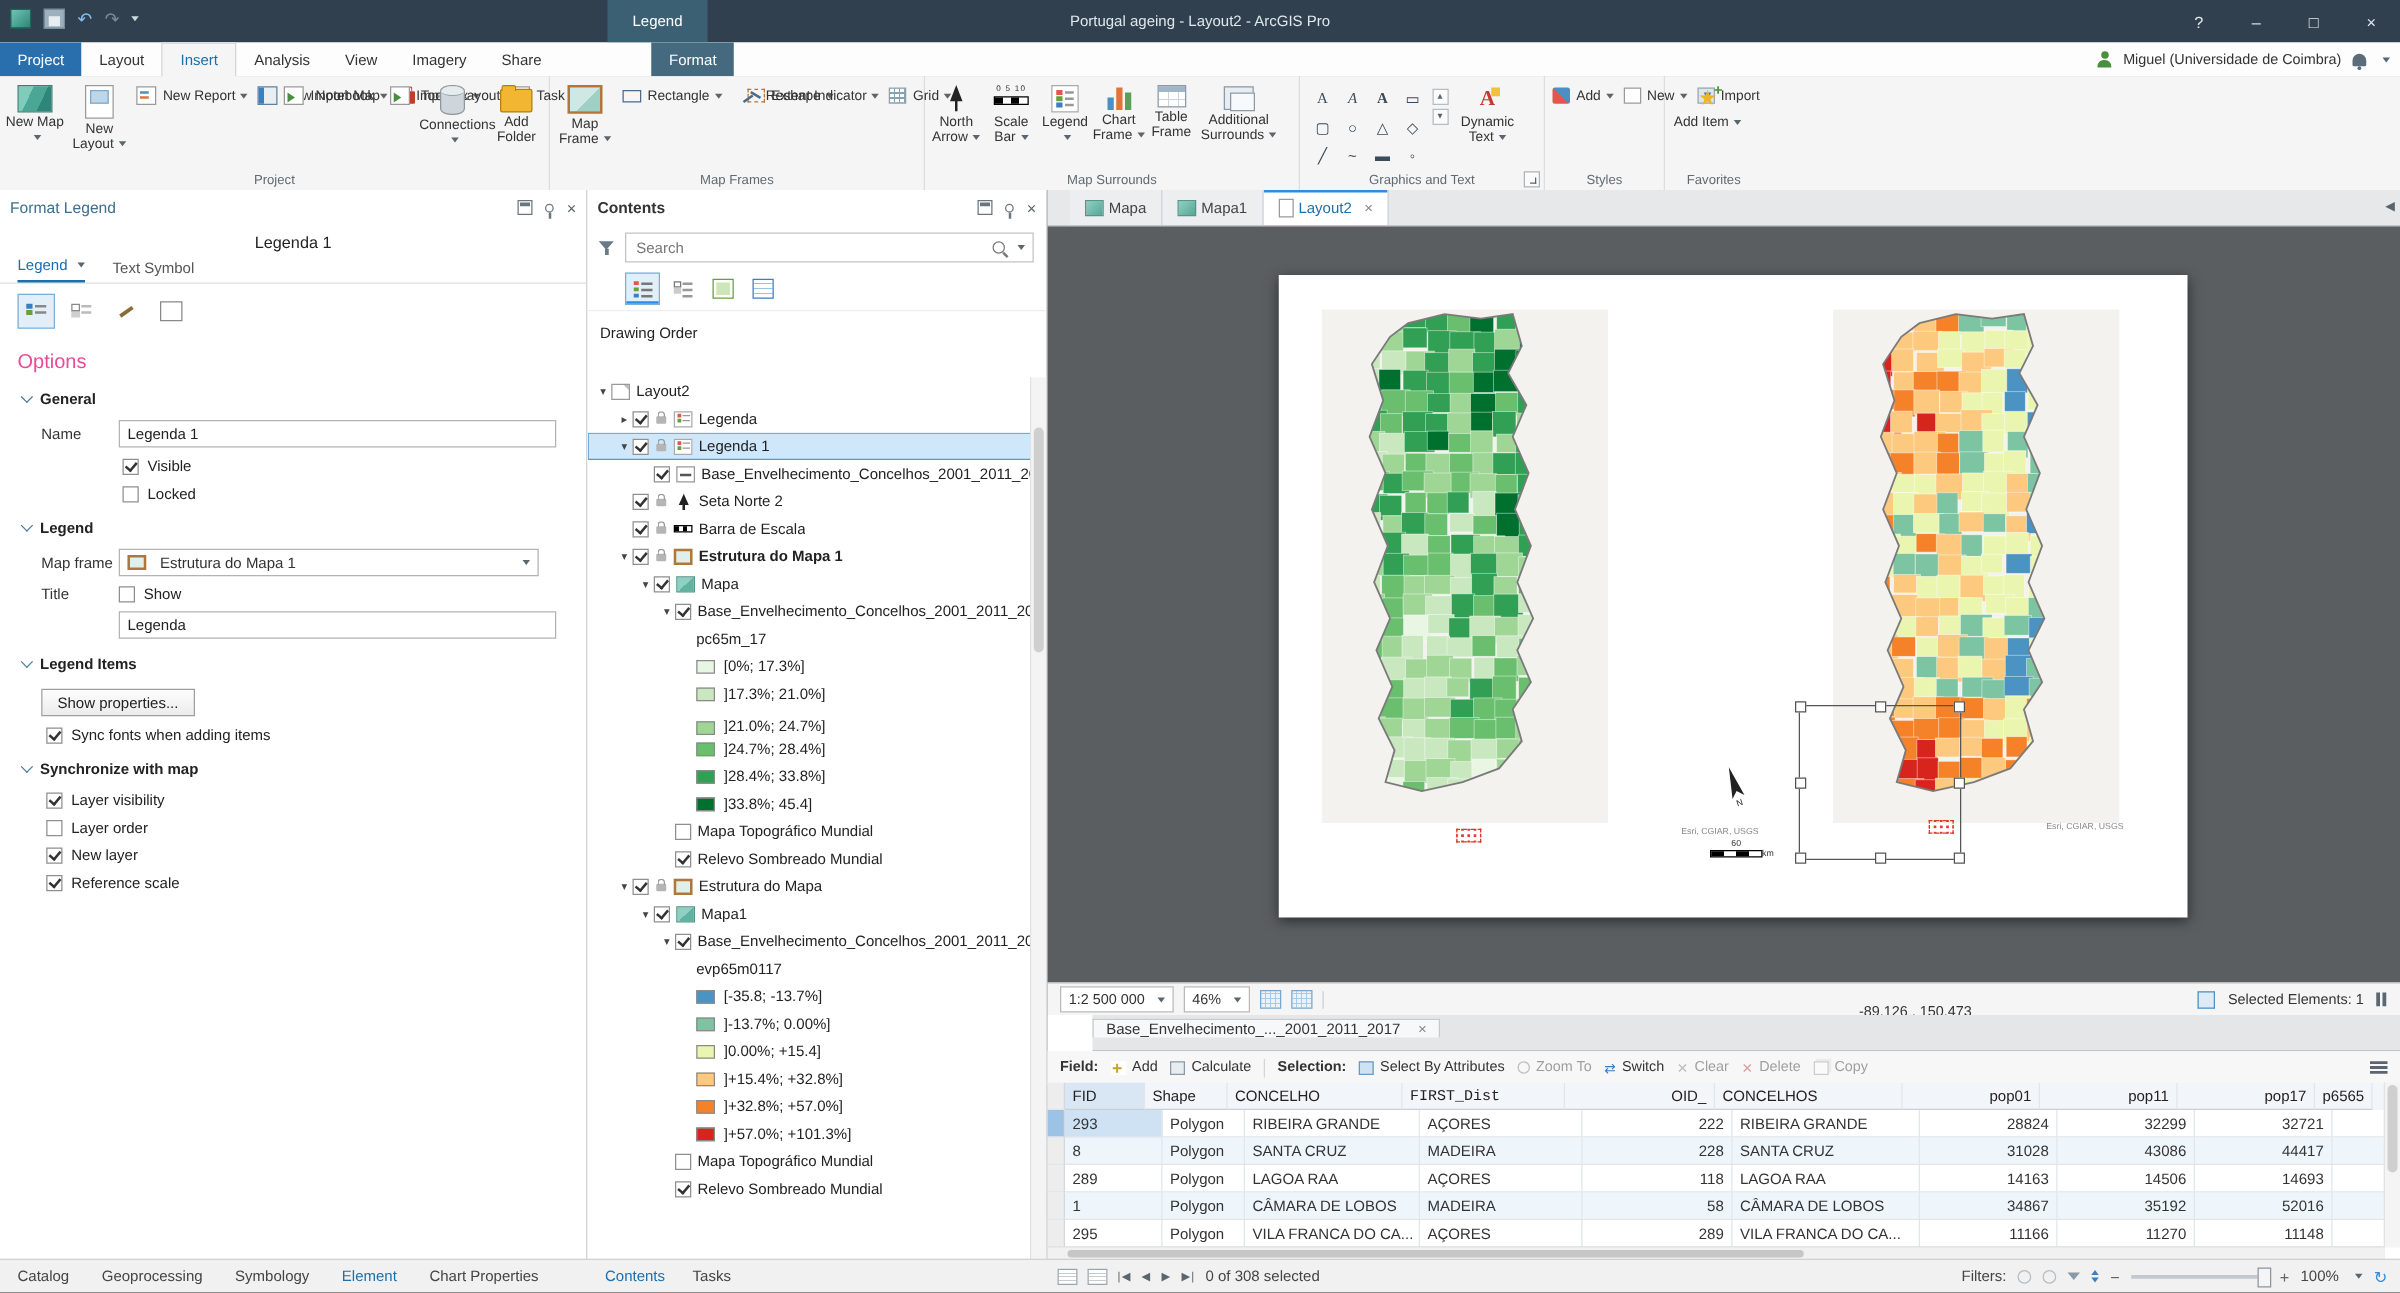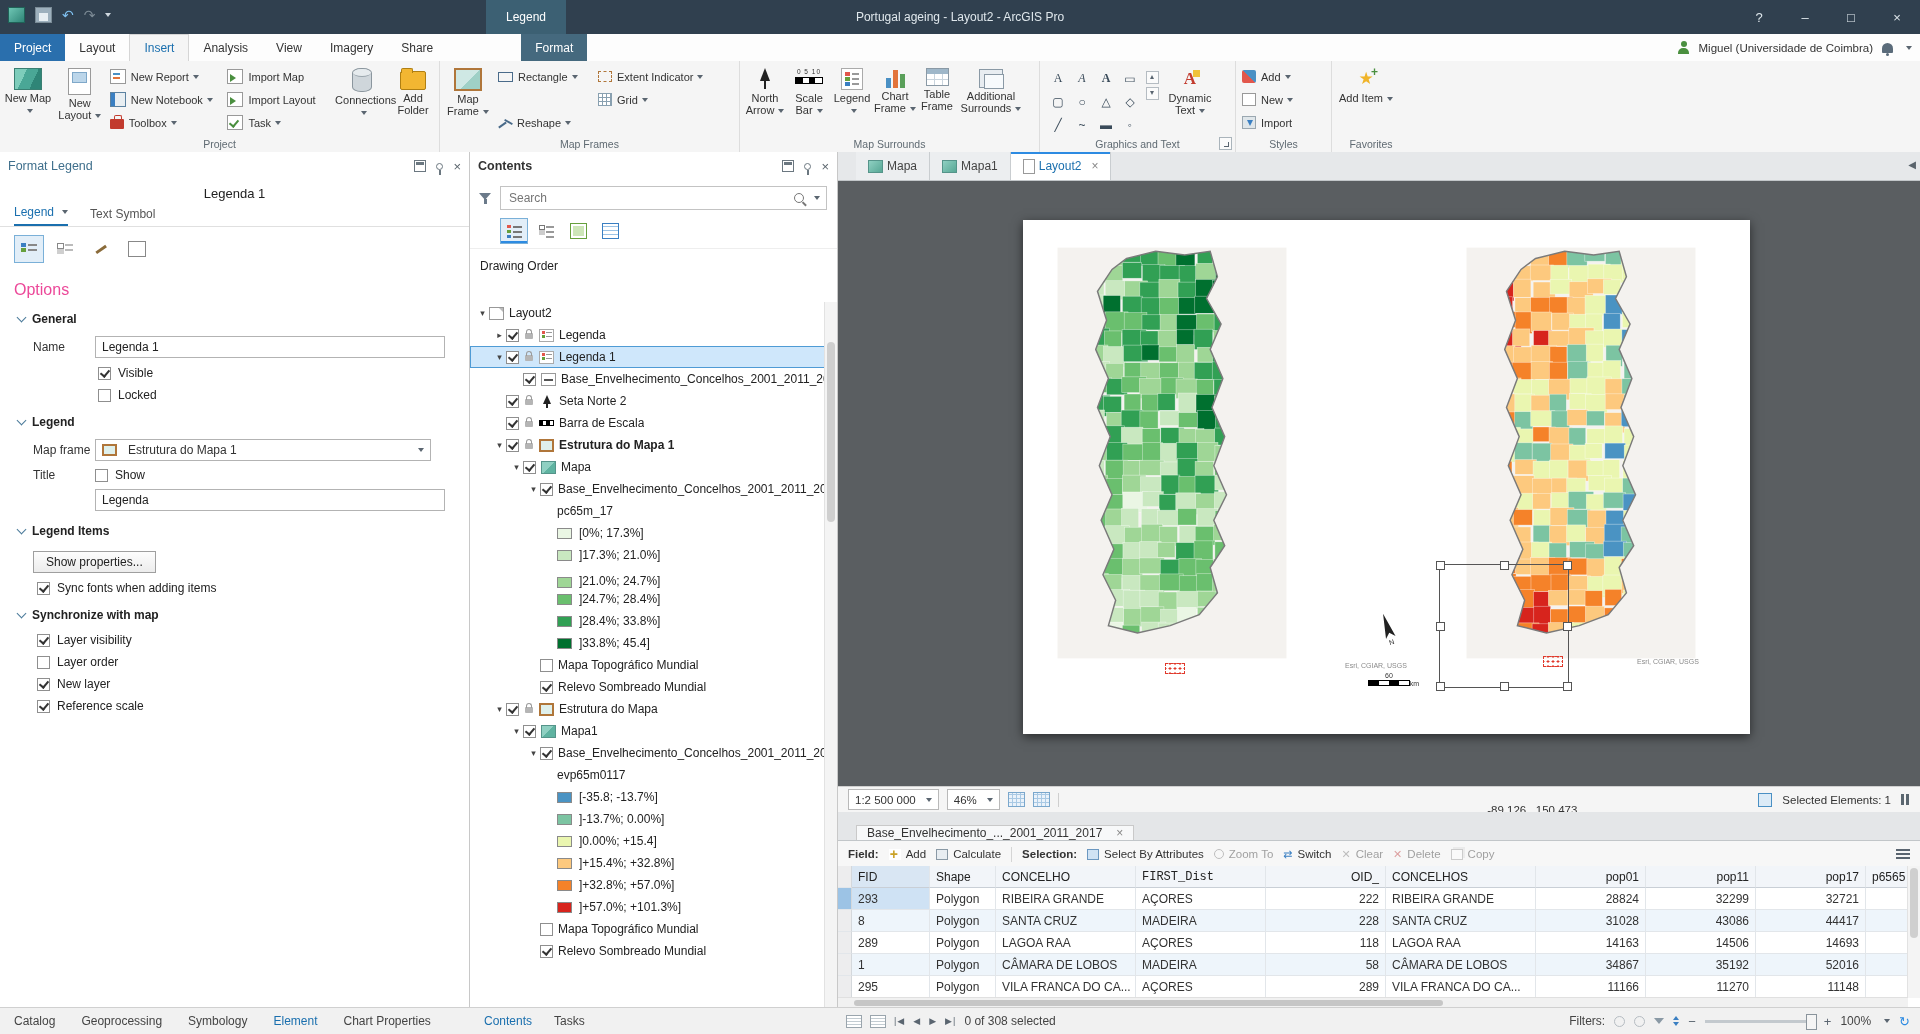--- a/index.html
+++ b/index.html
@@ -33,21 +33,21 @@
   .person::after{content:"";position:absolute;left:1px;top:7px;width:11px;height:6px;border-radius:5px 5px 0 0;background:#4a8f3f;}
   .bell{width:11px;height:10px;background:#5a6b7a;border-radius:6px 6px 1px 1px;position:relative;}
   .bell::after{content:"";position:absolute;left:4px;bottom:-3px;width:3px;height:3px;border-radius:50%;background:#5a6b7a;}
   
   #ribbon{position:absolute;left:0;top:61px;width:1920px;height:91px;background:#f5f5f5;border-bottom:1px solid #cfcfcf;display:flex;}
   .rgroup{position:relative;border-right:1px solid #ddd;box-sizing:border-box;padding:4px 2px 16px 2px;display:flex;align-items:flex-start;}
   .glabel{position:absolute;left:0;right:0;bottom:2px;text-align:center;font-size:10.5px;color:#5f6a72;}
   .r-lg{width:52px;text-align:center;font-size:11px;line-height:12px;color:#333;padding-top:2px;}
   .r-lg .lbl{display:block;margin-top:2px;}
   .ic{display:block;margin:1px auto 2px;}
-  .rcol{display:flex;flex-direction:column;justify-content:flex-start;}
+  .rcol{display:flex;justify-content:flex-start;}
   .r-sm{display:flex;align-items:center;height:23px;padding:0 4px;font-size:11px;color:#333;white-space:nowrap;}
   .ic14{width:14px;height:13px;display:inline-block;flex:0 0 14px;margin-right:5px;}
   
   .ic-newmap{width:26px;height:20px;background:linear-gradient(115deg,#7ecdbb 0 34%,#4aa796 34% 67%,#2f8577 67%);border:1px solid #3a7f72;}
   .ic-newlayout{width:21px;height:25px;background:#fff;border:1px solid #9a9a9a;position:relative;}
   .ic-newlayout::after{content:"";position:absolute;left:3px;top:3px;right:3px;height:9px;background:#bcd6ea;border:1px solid #7fa8c9;}
   .ic-report{width:12px;height:13px;background:#fff;border:1px solid #999;position:relative;}
   .ic-report::after{content:"";position:absolute;left:2px;top:3px;width:7px;height:2px;background:#4a90c4;box-shadow:0 4px 0 #e2733a;}
   .ic-notebook{width:13px;height:13px;background:linear-gradient(90deg,#3a7fc2 0 4px,#e8eef2 4px);border:1px solid #5b81a0;}
   .ic-toolbox{width:14px;height:10px;background:#c23b2e;border-radius:1px;position:relative;margin-top:3px;}
@@ -213,21 +213,21 @@
   #layout-status{position:absolute;left:0;right:0;bottom:196px;height:26px;background:#f5f5f5;border-top:1px solid #d0d0d0;display:flex;align-items:center;gap:8px;padding:0 10px;box-sizing:border-box;font-size:11.5px;color:#333;}
   .ls-dd{height:19px;border:1px solid #b9b9b9;background:#fff;display:flex;align-items:center;padding:0 6px;gap:6px;}
   .ls-grid{width:15px;height:13px;border:1px solid #7aa7cc;background:repeating-linear-gradient(0deg,transparent 0 3px,#a9c9e4 3px 4px),repeating-linear-gradient(90deg,transparent 0 3px,#a9c9e4 3px 4px),#eaf2fa;}
   .ls-sep{width:1px;height:14px;background:#cfcfcf;}
   #ls-coords{position:absolute;left:60%;color:#333;margin-top:21px;}
   .ls-right{margin-left:auto;display:flex;align-items:center;gap:10px;}
   .selicon{width:12px;height:12px;border:1px solid #4a90c4;background:#dcebf7;}
   .pause{width:3px;height:11px;background:#5b6770;box-shadow:5px 0 0 #5b6770;margin-right:6px;}
   
   #table-panel{position:absolute;left:0;right:0;bottom:0;height:196px;background:#fff;}
-  #ttabs{height:28px;background:#e4e6e8;border-bottom:1px solid #c2c6c9;display:flex;align-items:flex-end;padding-left:18px;}
+  #ttabs{height:28px;background:#e4e6e8;border-bottom:1px solid #c2c6c9;display:flex;align-items:flex-start;margin-left:36px;}
   .ttab{display:flex;align-items:center;gap:8px;padding:0 10px;background:#f7f8f9;border:1px solid #c9c9c9;border-bottom:none;font-size:12px;color:#333;margin-top:3px;}
   #ttoolbar{height:26px;background:#f7f7f7;border-bottom:1px solid #d8d8d8;display:flex;align-items:center;gap:10px;padding:0 10px;font-size:11.5px;color:#333;}
   .tt-label{font-weight:bold;}
   .tt-btn{display:flex;align-items:center;gap:5px;}
   .tt-btn.dis{opacity:.45;}
   .tt-sep{width:1px;height:15px;background:#d5d5d5;}
   .mi{width:12px;height:11px;display:inline-block;}
   .mi-add{background:#fff;position:relative;}
   .mi-add::after{content:"+";position:absolute;left:1px;top:-3px;color:#caa227;font-weight:bold;font-size:14px;}
   .mi-calc{background:#e8edf1;border:1px solid #8a99a5;box-sizing:border-box;}
@@ -1368,21 +1368,21 @@
           </span>
         <span class="tt-btn dis">
             <span class="mi mi-copy"></span>
             <span>Copy</span>
           </span>
         <span class="hamb"></span>
       </div>
       <div id="tgrid">
           <div class="tr thead">
             <div class="gut"></div>
-            <div class="td fidh" style="width: 78px;">FID</div>
+            <div class="td fidh" style="width: 64px;">FID</div>
             <div class="td" style="width: 66px;">Shape</div>
             <div class="td" style="width: 140px;">CONCELHO</div>
             <div class="td" style="width: 130px; font-family: Liberation Mono, monospace;">FIRST_Dist</div>
             <div class="td ar" style="width: 120px;">OID_</div>
             <div class="td" style="width: 150px;">CONCELHOS</div>
             <div class="td ar" style="width: 110px;">pop01</div>
             <div class="td ar" style="width: 110px;">pop11</div>
             <div class="td ar" style="width: 110px;">pop17</div>
             <div class="td ar" style="width: 46px;">p6565</div>
           </div>

